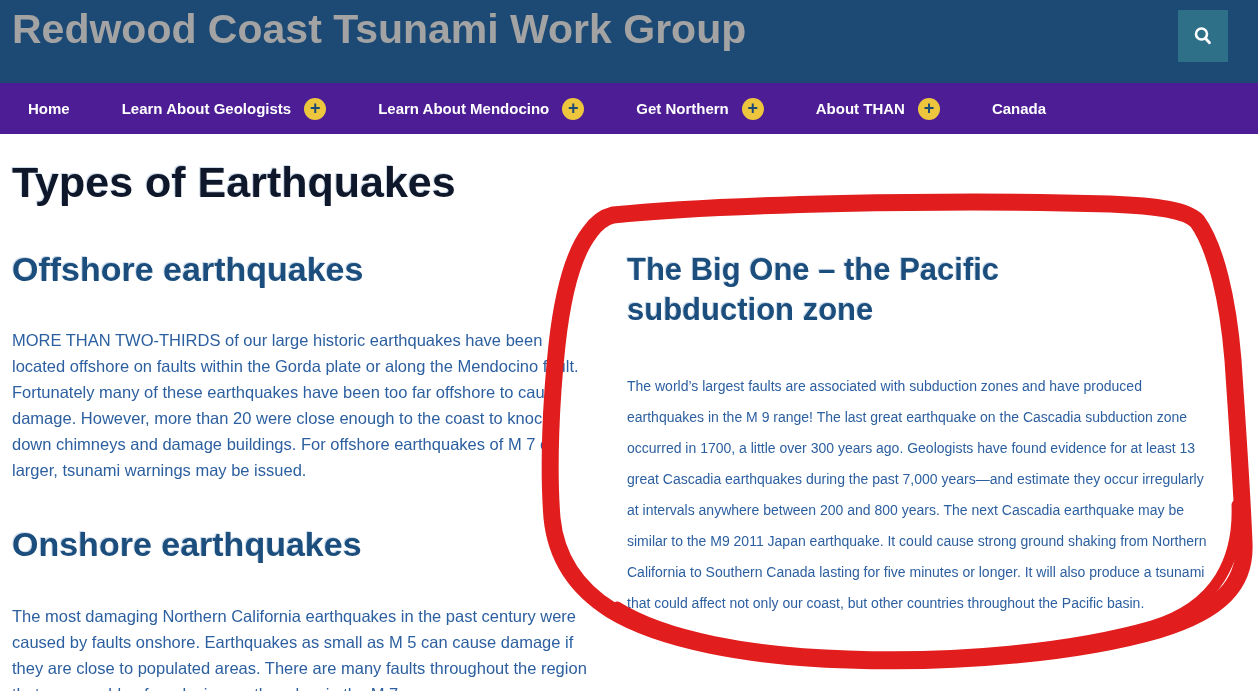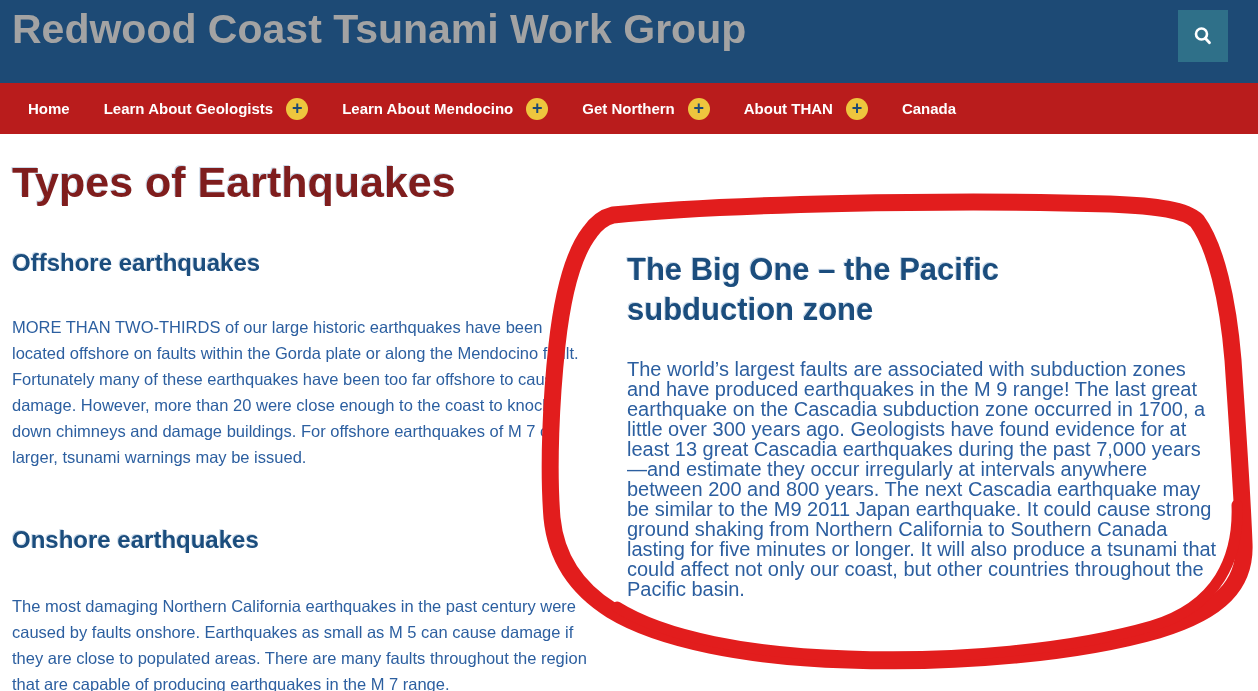--- a/index.html
+++ b/index.html
@@ -30,24 +30,24 @@
     background: #2f7089;
     border: none;
     display: flex; align-items: center; justify-content: center;
     cursor: pointer;
   }
 
   
   .main-nav {
     position: absolute; left: 0; top: 83px;
     width: 1258px; height: 51px;
-    background: #b91c1c;
+    background: #4c1d95;
     display: flex; align-items: center;
     padding-left: 28px;
-    gap: 34px;
+    gap: 52px;
   }
   .nav-item {
     display: flex; align-items: center; gap: 13px;
     color: #ffffff;
     font-size: 15px;
     font-weight: 700;
     cursor: pointer;
     white-space: nowrap;
   }
   .plus-icon {
@@ -58,58 +58,58 @@
     font-size: 18px;
     font-weight: 700;
     line-height: 21px;
     text-align: center;
     display: inline-block;
   }
 
   
   .page-title {
     position: absolute; left: 12px; top: 158px;
-    color: #7f1d1d;
+    color: #0f172a;
     font-size: 43px;
     font-weight: 800;
     text-shadow: -1px -1px 0 rgba(140,170,205,0.45);
   }
   .col-left {
     position: absolute; left: 12px; top: 248px;
     width: 580px;
   }
   .col-right {
     position: absolute; left: 627px; top: 250px;
     width: 592px;
   }
   .section-heading {
     color: #1b4d7d;
-    font-size: 24px;
+    font-size: 34px;
     font-weight: 800;
     line-height: 1.25;
     text-shadow: -1px -1px 0 rgba(140,170,205,0.45);
   }
   .col-right .section-heading {
     font-size: 31px;
     line-height: 1.3;
     width: 540px;
   }
   .body-text {
     color: #2c5fa0;
     font-size: 16.5px;
     font-weight: 500;
     line-height: 26px;
   }
   .col-left .para-1 { margin-top: 36px; }
-  .col-left .heading-2 { margin-top: 55px; }
+  .col-left .heading-2 { margin-top: 40px; }
   .col-left .para-2 { margin-top: 38px; }
   .col-right .body-text {
-    margin-top: 28px;
-    font-size: 20px;
-    line-height: 20px;
+    margin-top: 40px;
+    font-size: 14px;
+    line-height: 31px;
   }
 
   
   .annotation-layer {
     position: absolute; left: 0; top: 0;
     width: 1258px; height: 691px;
     pointer-events: none;
   }
 </style>
 </head>

